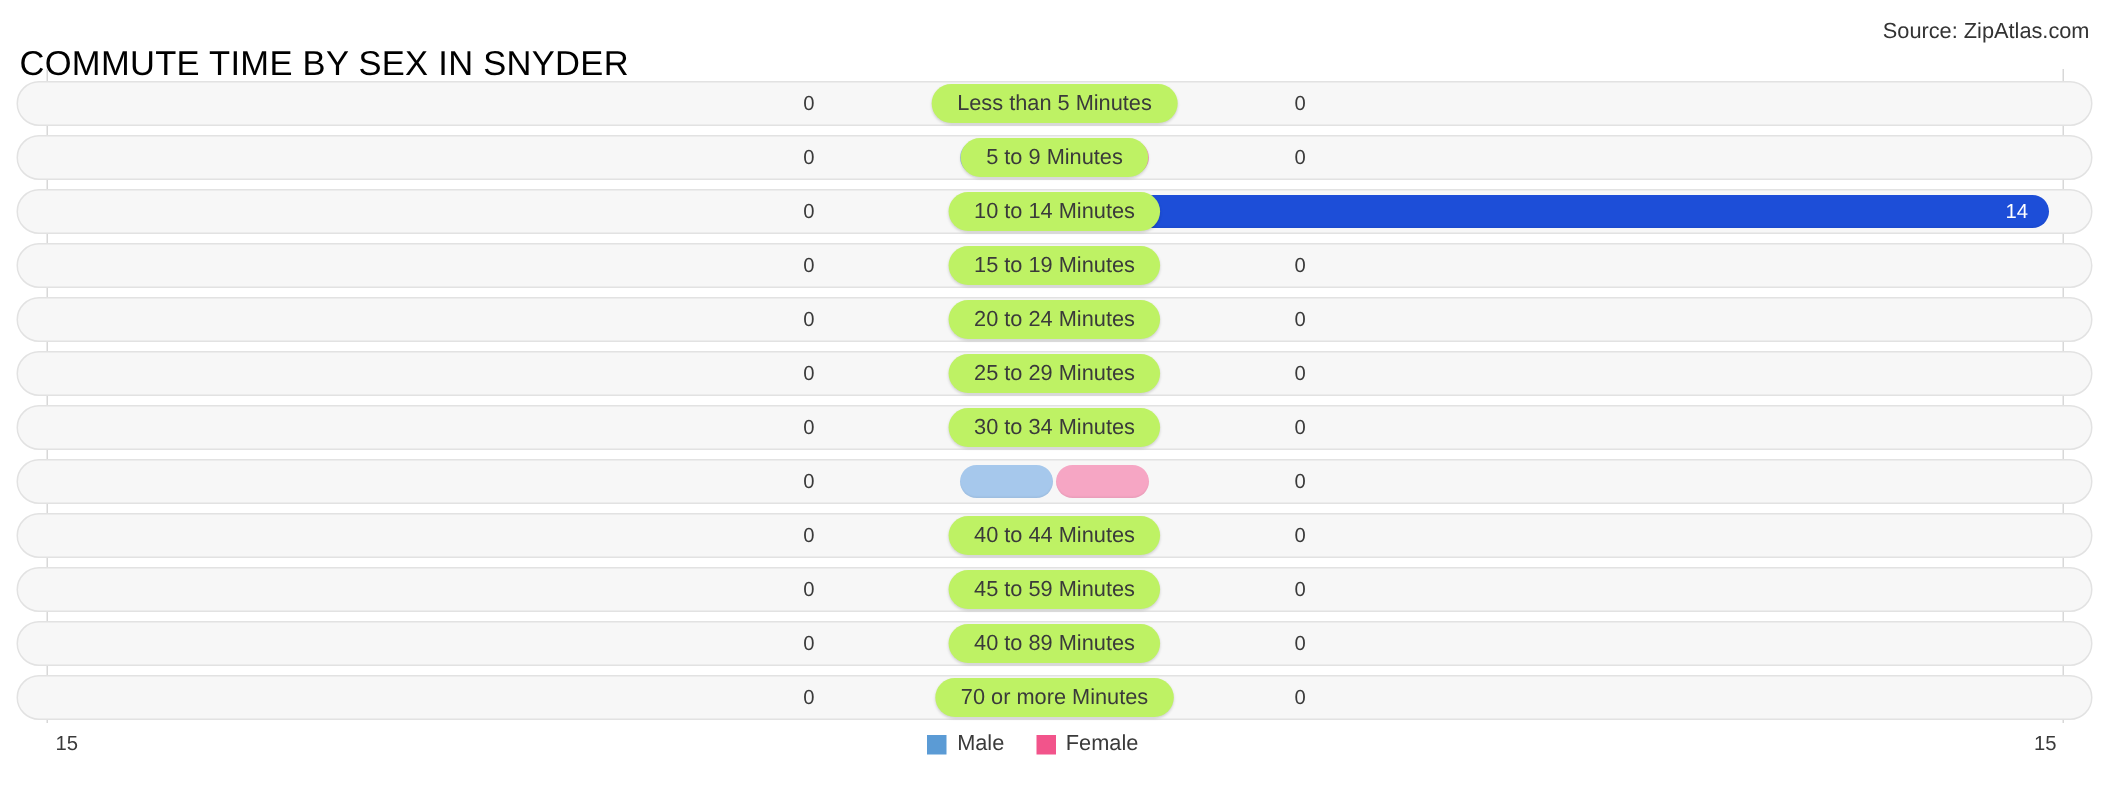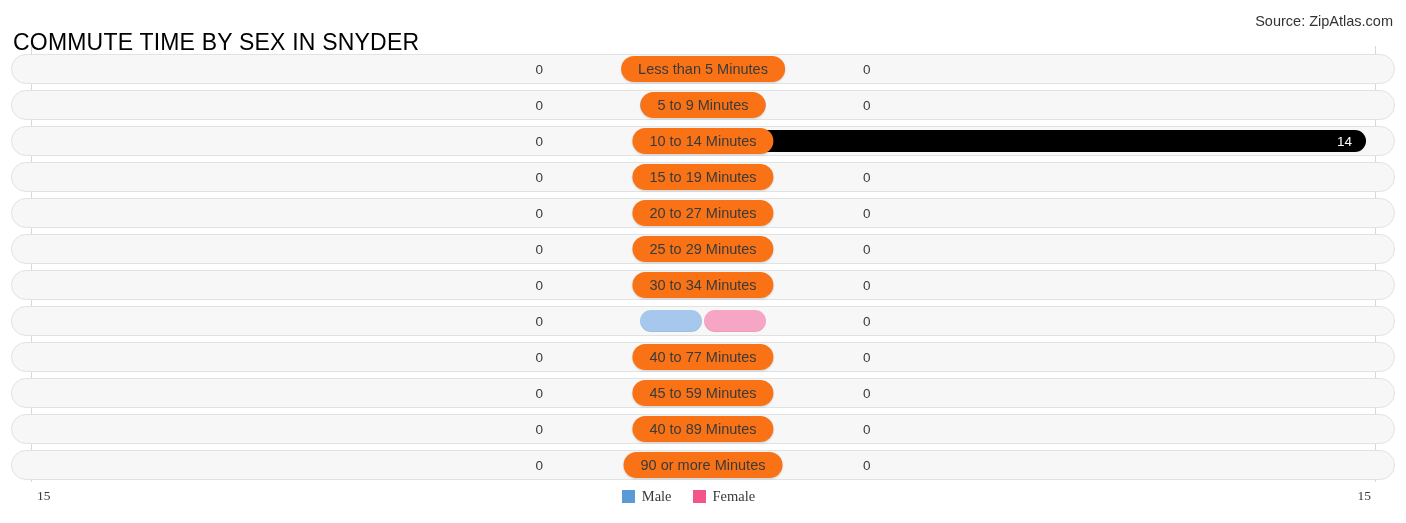--- a/index.html
+++ b/index.html
@@ -100,58 +100,57 @@
     right: 692px;
     background: #a6c8ec;
     box-shadow: inset 0 -1px 1px rgba(0,0,0,0.05);
   }
   .bar-female {
     left: 692px;
     background: #f6a6c4;
     box-shadow: inset 0 -1px 1px rgba(0,0,0,0.05);
   }
   .bar-female.highlight {
-    background: #000000;
+    background: #1d4ed8;
   }
   .bar-value-inside {
     position: absolute;
     right: 14px;
     top: 50%;
     transform: translateY(-50%);
     font-size: 13.5px;
     color: #ffffff;
     white-space: nowrap;
   }
 
   
   .cat-pill {
     position: absolute;
     left: 50%;
     top: 50%;
     transform: translate(-50%, -50%);
-    background: #f97316;
+    background: #bef264;
     border-radius: 13px;
     height: 26px;
     line-height: 26px;
     padding: 0 17px;
     font-size: 14.5px;
     color: #3a3a3a;
     white-space: nowrap;
     box-shadow: 0 1px 2px rgba(0,0,0,0.17);
     z-index: 3;
   }
 
   
   #footer {
     position: absolute;
     left: 0;
     top: 482px;
     width: 1406px;
     height: 41px;
-    font-family: Liberation Serif, serif;
   }
   .tick {
     position: absolute;
     top: 6px;
     font-size: 13.5px;
     color: #3a3a3a;
   }
   #tick-left  { left: 37px; }
   #tick-right { right: 35px; }
 
@@ -228,21 +227,21 @@
           <div class="val val-female">0</div>
           <div class="cat-pill">15 to 19 Minutes</div>
         </div>
       </div>
       <div class="bar-row" style="top: 152px;">
         <div class="row-inner">
           <div class="val val-male">0</div>
           <div class="bar bar-male" style="width: 62px;"></div>
           <div class="bar bar-female" style="width: 62px;"></div>
           <div class="val val-female">0</div>
-          <div class="cat-pill">20 to 27 Minutes</div>
+          <div class="cat-pill">20 to 24 Minutes</div>
         </div>
       </div>
       <div class="bar-row" style="top: 188px;">
         <div class="row-inner">
           <div class="val val-male">0</div>
           <div class="bar bar-male" style="width: 62px;"></div>
           <div class="bar bar-female" style="width: 62px;"></div>
           <div class="val val-female">0</div>
           <div class="cat-pill">25 to 29 Minutes</div>
         </div>
@@ -263,21 +262,21 @@
           <div class="bar bar-female" style="width: 62px;"></div>
           <div class="val val-female">0</div>
         </div>
       </div>
       <div class="bar-row" style="top: 296px;">
         <div class="row-inner">
           <div class="val val-male">0</div>
           <div class="bar bar-male" style="width: 62px;"></div>
           <div class="bar bar-female" style="width: 62px;"></div>
           <div class="val val-female">0</div>
-          <div class="cat-pill">40 to 77 Minutes</div>
+          <div class="cat-pill">40 to 44 Minutes</div>
         </div>
       </div>
       <div class="bar-row" style="top: 332px;">
         <div class="row-inner">
           <div class="val val-male">0</div>
           <div class="bar bar-male" style="width: 62px;"></div>
           <div class="bar bar-female" style="width: 62px;"></div>
           <div class="val val-female">0</div>
           <div class="cat-pill">45 to 59 Minutes</div>
         </div>
@@ -290,21 +289,21 @@
           <div class="val val-female">0</div>
           <div class="cat-pill">40 to 89 Minutes</div>
         </div>
       </div>
       <div class="bar-row" style="top: 404px;">
         <div class="row-inner">
           <div class="val val-male">0</div>
           <div class="bar bar-male" style="width: 62px;"></div>
           <div class="bar bar-female" style="width: 62px;"></div>
           <div class="val val-female">0</div>
-          <div class="cat-pill">90 or more Minutes</div>
+          <div class="cat-pill">70 or more Minutes</div>
         </div>
       </div>
     </div>
 </div>
 
 <div id="footer">
   <div class="tick" id="tick-left">15</div>
   <div class="tick" id="tick-right">15</div>
   <div id="legend">
       <div class="legend-item">

